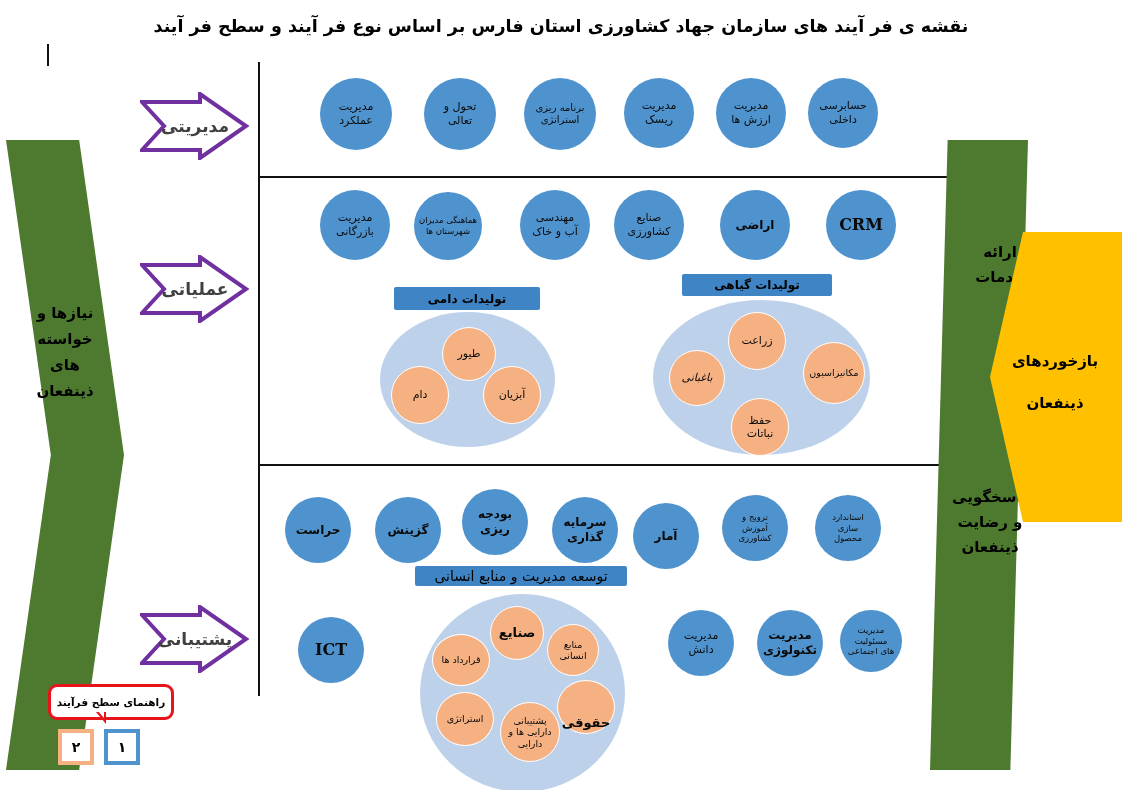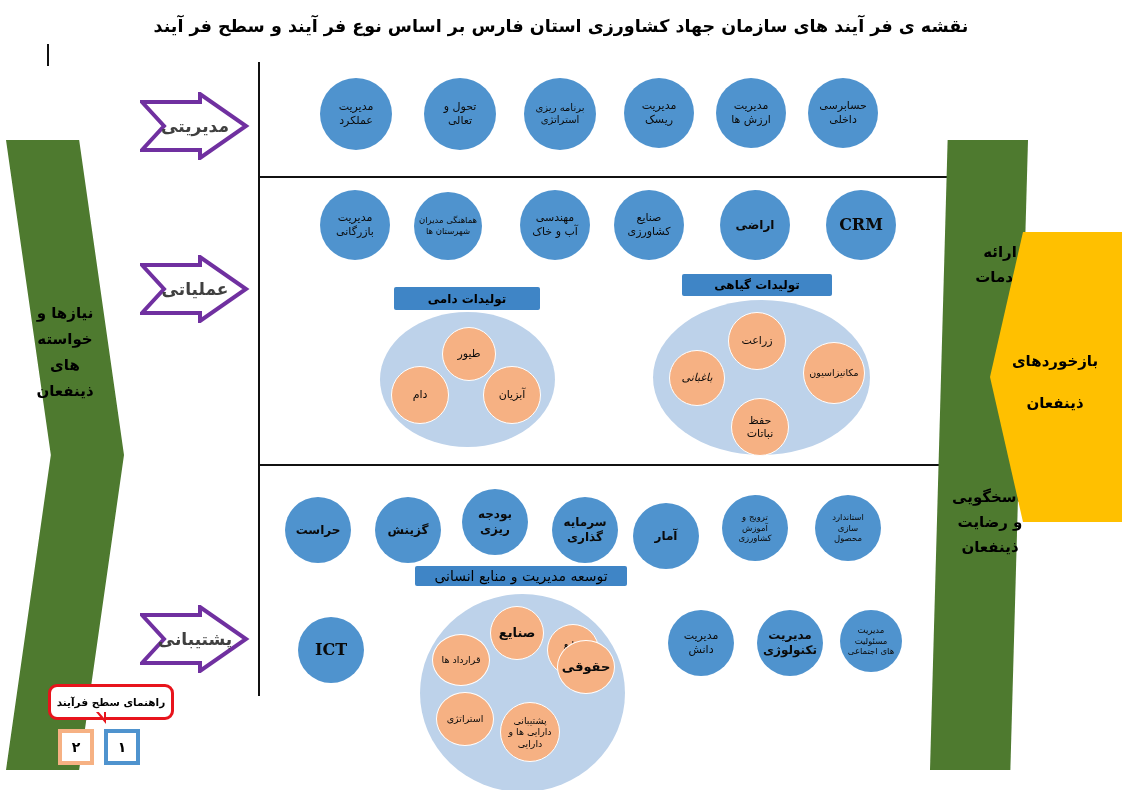--- a/index.html
+++ b/index.html
@@ -343,21 +343,21 @@
   </div>
   <div class="sub tiny" style="left:547px;top:624px;width:52px;height:52px;">
     <div>
       <div>منابع</div>
       <div>انسانی</div>
     </div>
   </div>
   <div class="sub tiny" style="left:432px;top:634px;width:58px;height:52px;">
     <span>قرارداد ها</span>
   </div>
-  <div class="sub bold" style="left:557px;top:640px;width:58px;height:54px;">
+  <div class="sub bold" style="left:557px;top:680px;width:58px;height:54px;align-items:flex-end;">
     <span>حقوقی</span>
   </div>
   <div class="sub tiny" style="left:436px;top:692px;width:58px;height:54px;">
     <span>استراتژی</span>
   </div>
   <div class="sub tiny" style="left:500px;top:702px;width:60px;height:60px;">
     <div>
       <div>پشتیبانی</div>
       <div>دارایی ها و</div>
       <div>دارایی</div>

